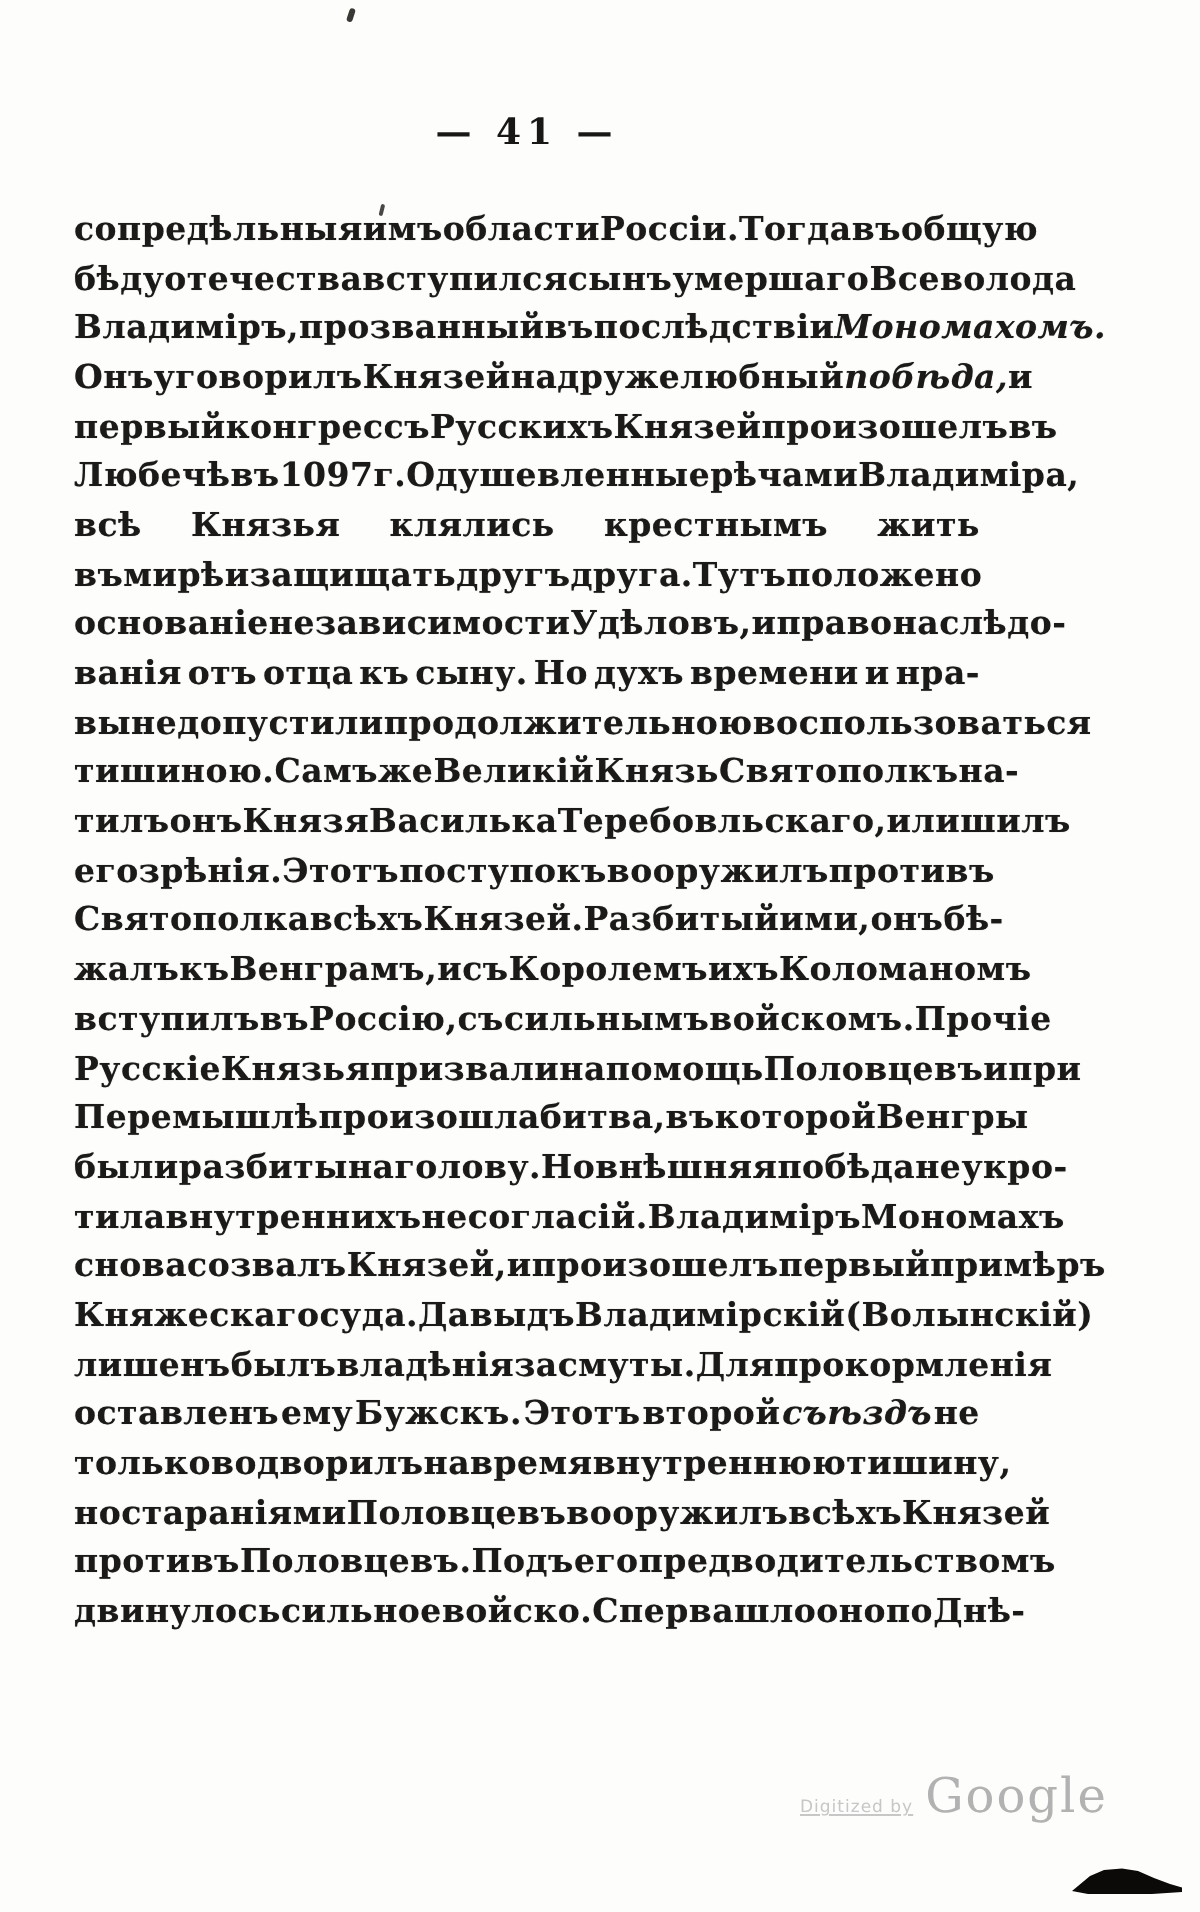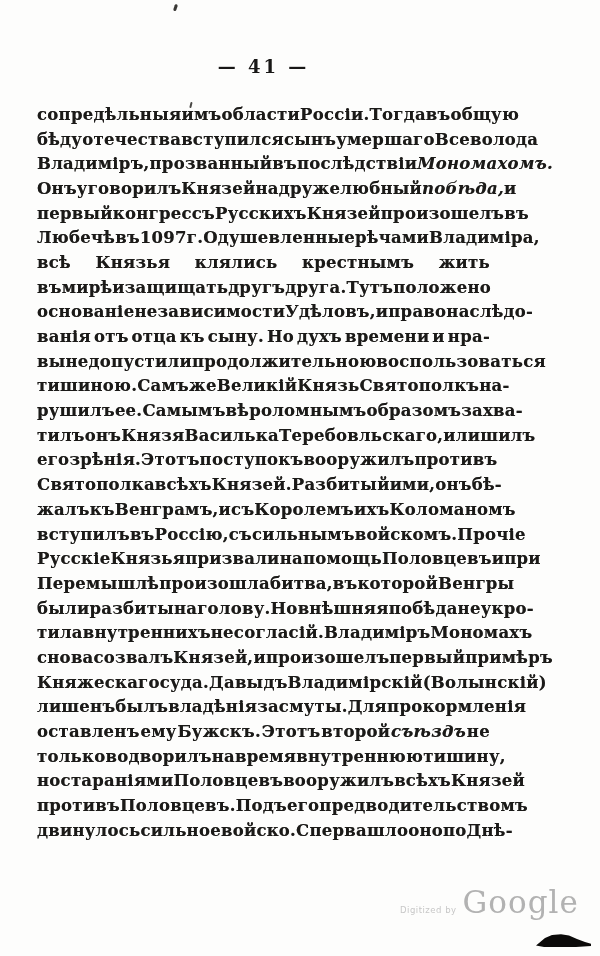--- a/index.html
+++ b/index.html
@@ -49,21 +49,21 @@
     gap: 6px;
   }
   .wm-prefix {
     font-family: "DejaVu Sans", "Liberation Sans", sans-serif;
     font-size: 8.5px;
     letter-spacing: 0.5px;
     color: #c7c7c7;
   }
   .wm-brand {
     font-family: "DejaVu Serif", "Liberation Serif", serif;
-    font-size: 31px;
+    font-size: 24px;
     letter-spacing: 1px;
     color: #b2b2b2;
   }
   .ink-smudge {
     position: absolute;
     left: 536px; top: 932px;
     width: 58px; height: 17px;
   }
   .speck-1 {
     position: absolute;
@@ -185,28 +185,20 @@
         <span>воспользоваться</span>
       </div>
       <div class="line">
         <span>тишиною.</span>
         <span>Самъ</span>
         <span>же</span>
         <span>Великій</span>
         <span>Князь</span>
         <span>Святополкъ</span>
         <span>на-</span>
-      </div>
-      <div class="line">
-        <span>рушилъ</span>
-        <span>ее.</span>
-        <span>Самымъ</span>
-        <span>вѣроломнымъ</span>
-        <span>образомъ</span>
-        <span>захва-</span>
       </div>
       <div class="line">
         <span>тилъ</span>
         <span>онъ</span>
         <span>Князя</span>
         <span>Василька</span>
         <span>Теребовльскаго,</span>
         <span>и</span>
         <span>лишилъ</span>
       </div>
@@ -345,21 +337,21 @@
         <span>войско.</span>
         <span>Сперва</span>
         <span>шло</span>
         <span>оно</span>
         <span>по</span>
         <span>Днѣ-</span>
       </div>
     </div>
 
   <div class="watermark">
-    <span class="wm-prefix" style="color: rgb(199, 199, 199);">Digitized by</span>
+    <span class="wm-prefix" style="color: rgb(199, 199, 199); text-decoration: underline;">Digitized by</span>
     <span class="wm-brand" style="color: rgb(178, 178, 178);">Google</span>
   </div>
 
   <svg class="ink-smudge" viewBox="0 0 58 17" xmlns="http://www.w3.org/2000/svg">
     <polygon points="0,13.5 9,6 16,3 25,2.2 33,3.5 41,7 49,10 55,11.8 55,14 40,15 8,15" fill="#0b0a09"></polygon>
   </svg>
 
   <div class="speck-1"></div>
   <div class="speck-2"></div>
 

